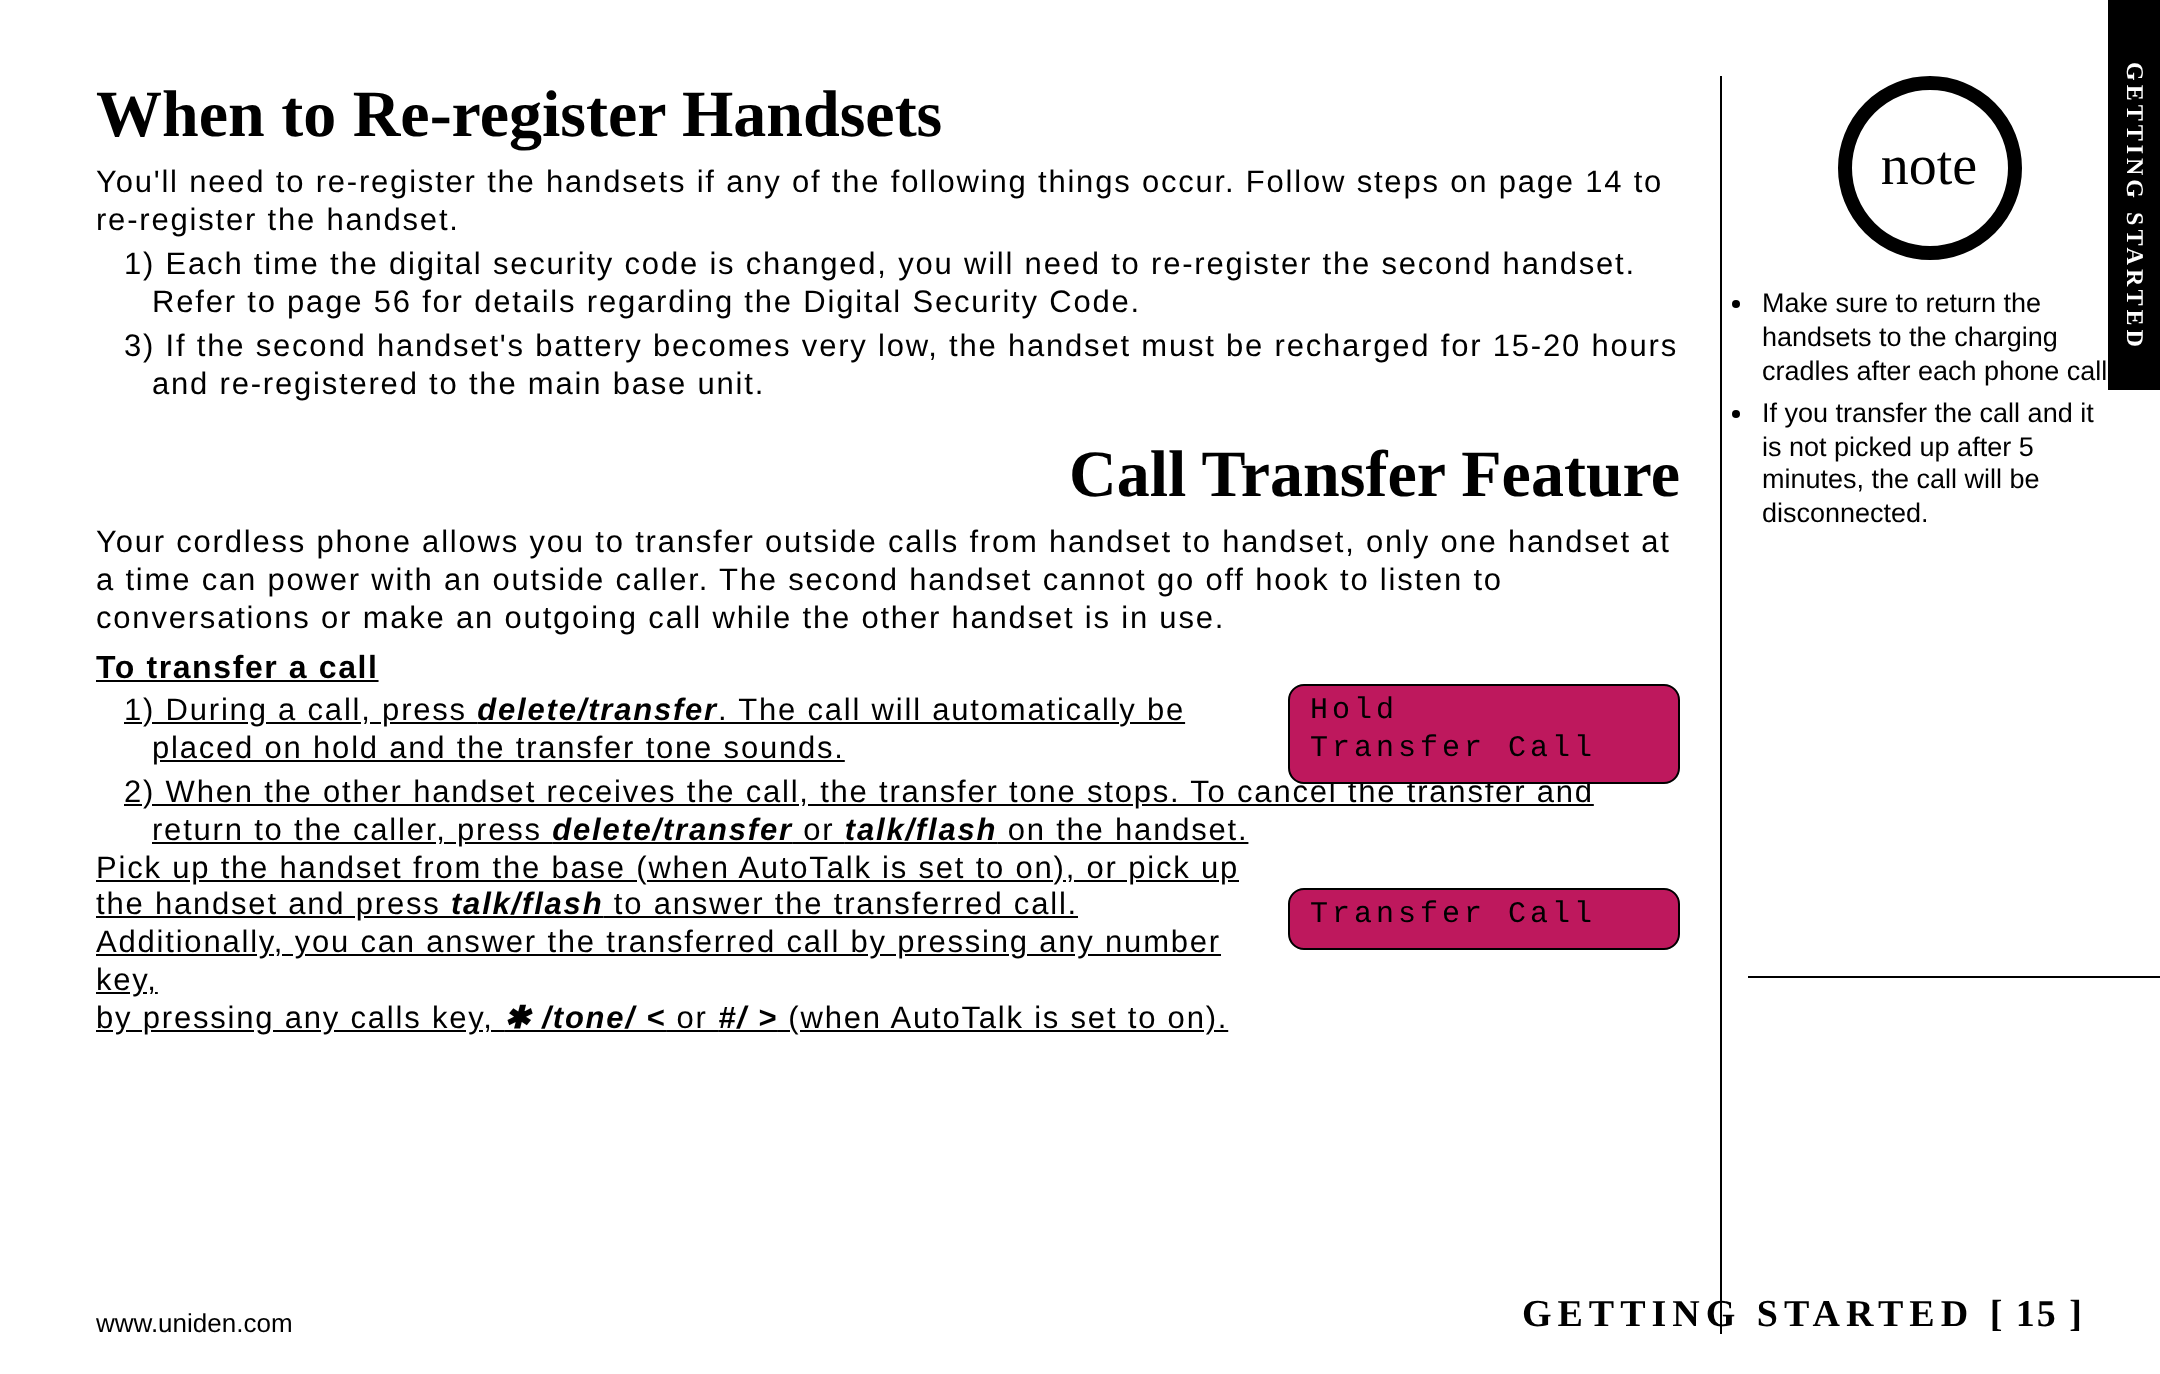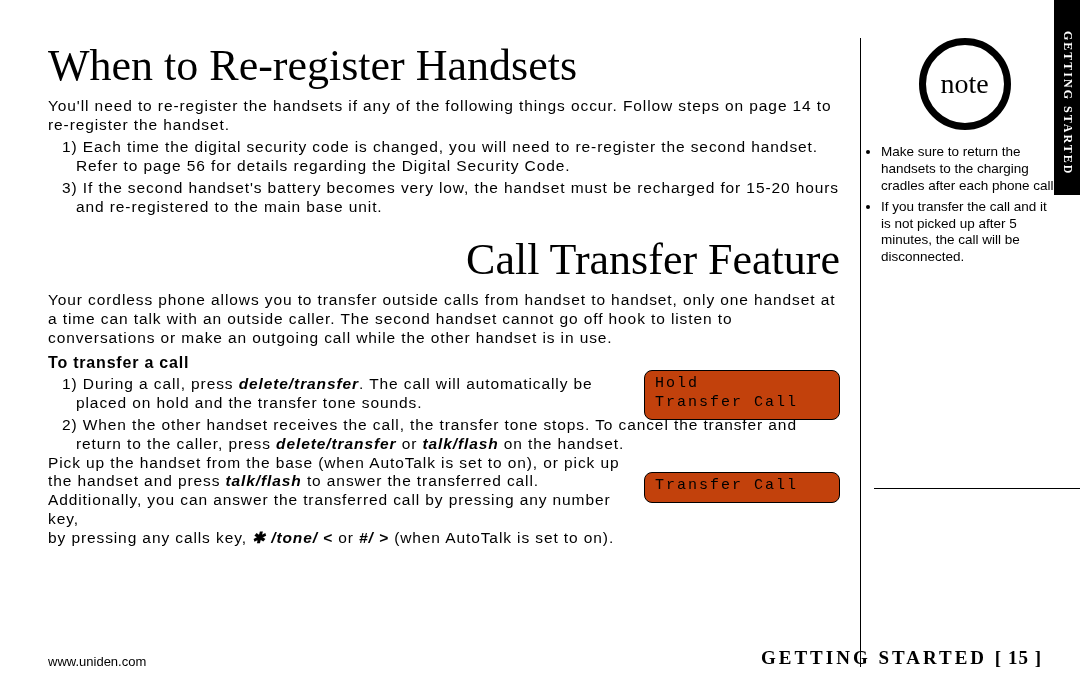--- a/index.html
+++ b/index.html
@@ -23,22 +23,22 @@
   }
   .side-col {
     width: 200px;
     padding-left: 8px;
     border-left: 1px solid #000;
     position: relative;
     padding-top: 0;
   }
   h1 {
     font-family: Georgia, 'Times New Roman', serif;
-    font-weight: 400;
-    font-size: 44px;
+    font-weight: 700;
+    font-size: 33px;
     letter-spacing: 0;
     margin-bottom: 6px;
     margin-top: 2px;
   }
   h1.second { margin-top: 18px; text-align: right; }
   .p {
     font-size: 15.5px;
     letter-spacing: 0.9px;
     line-height: 1.22;
     margin: 0;
@@ -52,31 +52,31 @@
     text-indent: -14px;
     padding-left: 14px;
   }
   .subhead {
     font-size: 16px;
     font-weight: 700;
     letter-spacing: 0.8px;
     margin-top: 6px;
   }
   .bolditalic { font-weight: 700; font-style: italic; }
-  .transfer-wrap { position: relative; }
+  .transfer-wrap { position: relative; text-decoration: underline; }
   .lcd {
     position: absolute;
     border: 1px solid #000;
     border-radius: 8px;
     padding: 4px 10px 6px 10px;
     font-family: "Courier New", monospace;
     font-size: 15px;
     letter-spacing: 2px;
     line-height: 1.25;
-    background: #c2410c;
+    background: #be185d;
     white-space: pre;
   }
   .lcd1 { right: 0; top: 16px; width: 196px; }
   .lcd2 { right: 0; top: 118px; width: 196px; }
 
   .note-circle {
     width: 92px; height: 92px;
     border: 7px solid #000;
     border-radius: 50%;
     display: flex;
@@ -141,21 +141,21 @@
   <div class="main-col">
 
     <h1>When to Re-register Handsets</h1>
     <div class="p">You'll need to re-register the handsets if any of the following things occur. Follow steps on page 14 to re-register the handset.</div>
     <div class="ordered">
       <div class="item">1) Each time the digital security code is changed, you will need to re-register the second handset. Refer to page 56 for details regarding the Digital Security Code.</div>
       <div class="item">3) If the second handset's battery becomes very low, the handset must be recharged for 15-20 hours and re-registered to the main base unit.</div>
     </div>
 
     <h1 class="second">Call Transfer Feature</h1>
-    <div class="p">Your cordless phone allows you to transfer outside calls from handset to handset, only one handset at a time can talk with an outside caller. The second handset cannot go off hook to listen to conversations or make an outgoing call while the other handset is in use.</div>
+    <div class="p">Your cordless phone allows you to transfer outside calls from handset to handset, only one handset at a time can power with an outside caller. The second handset cannot go off hook to listen to conversations or make an outgoing call while the other handset is in use.</div>
 
     <div class="transfer-wrap">
       <div class="subhead">To transfer a call</div>
 
       <div class="ordered">
         <div class="item" style="padding-right:210px">
           <span>1) During a call, press </span><span class="bolditalic">delete/transfer</span><span>. The call will automatically be placed on hold and the transfer tone sounds.</span>
         </div>
         <div class="item">
           <span>2) When the other handset receives the call, the transfer tone stops. To cancel the transfer and return to the caller, press </span><span class="bolditalic">delete/transfer</span><span> or </span><span class="bolditalic">talk/flash</span><span> on the handset.</span>

